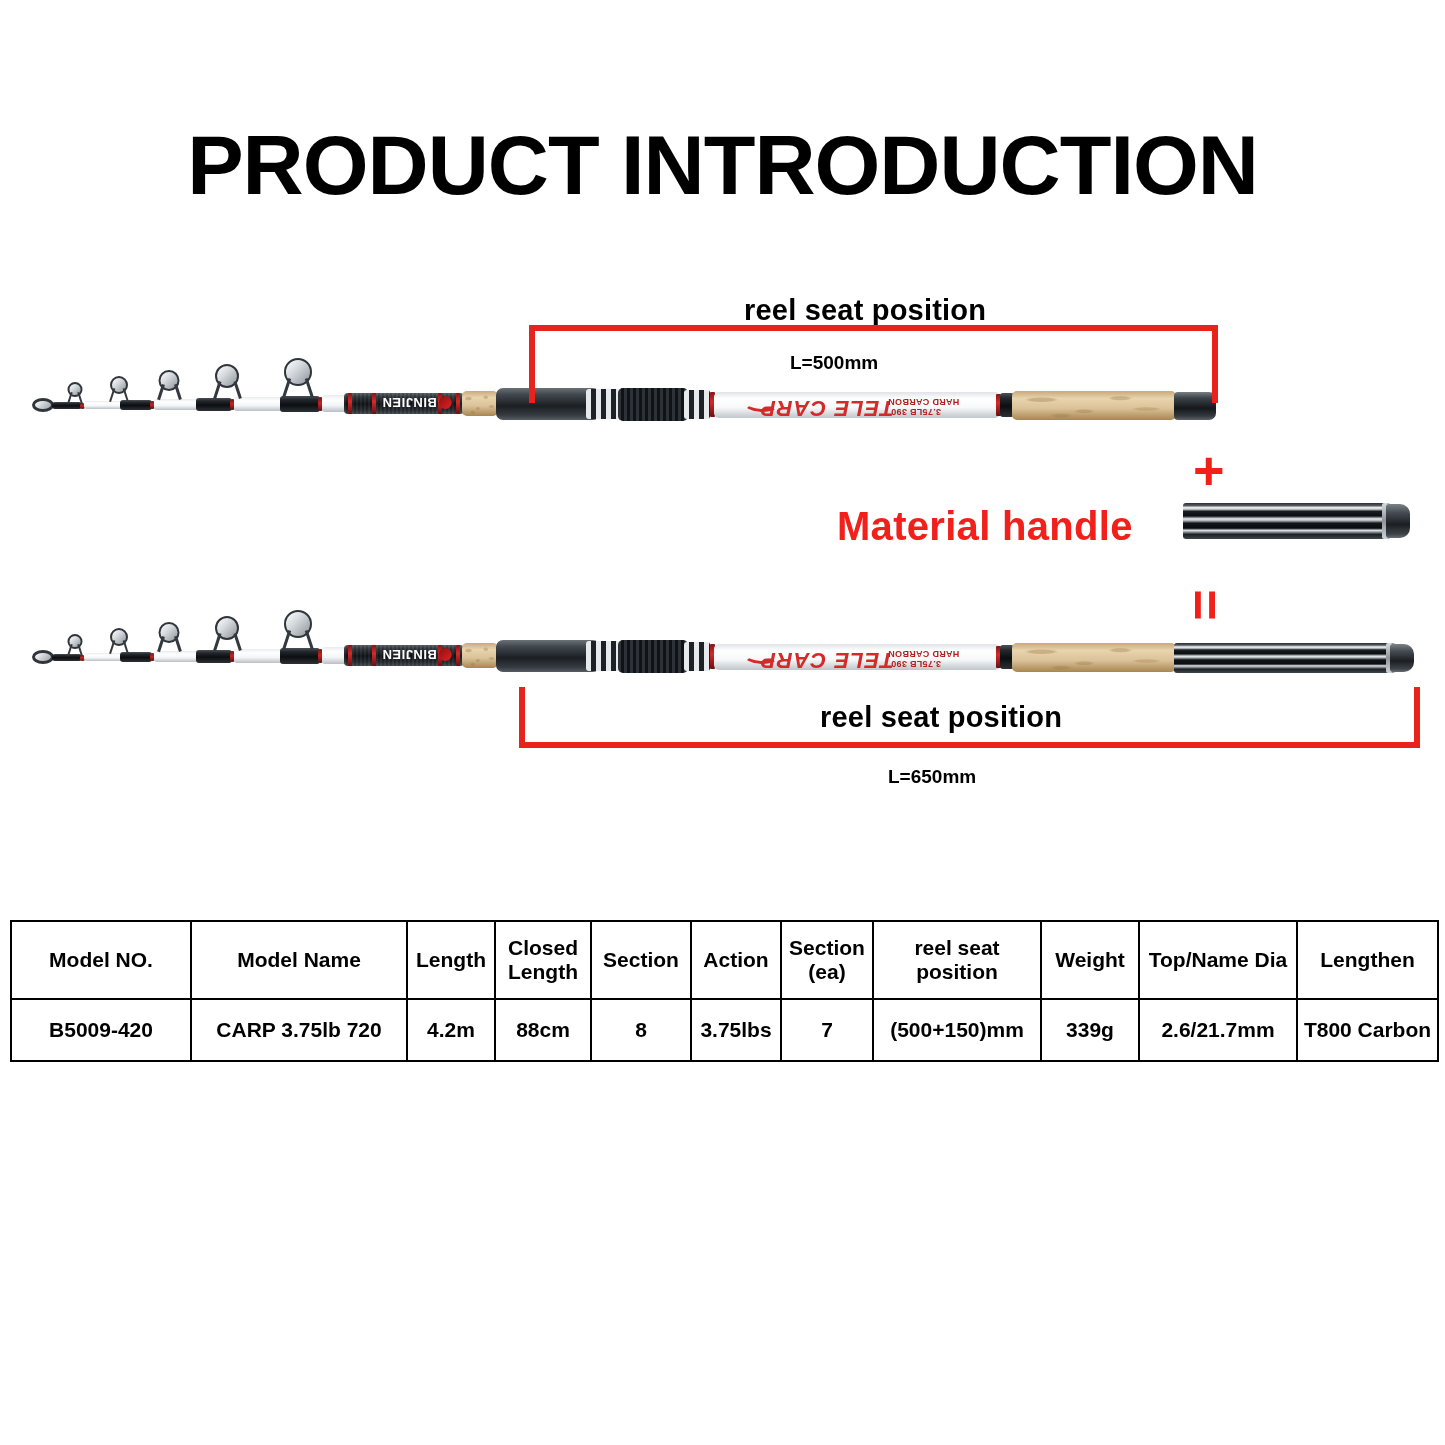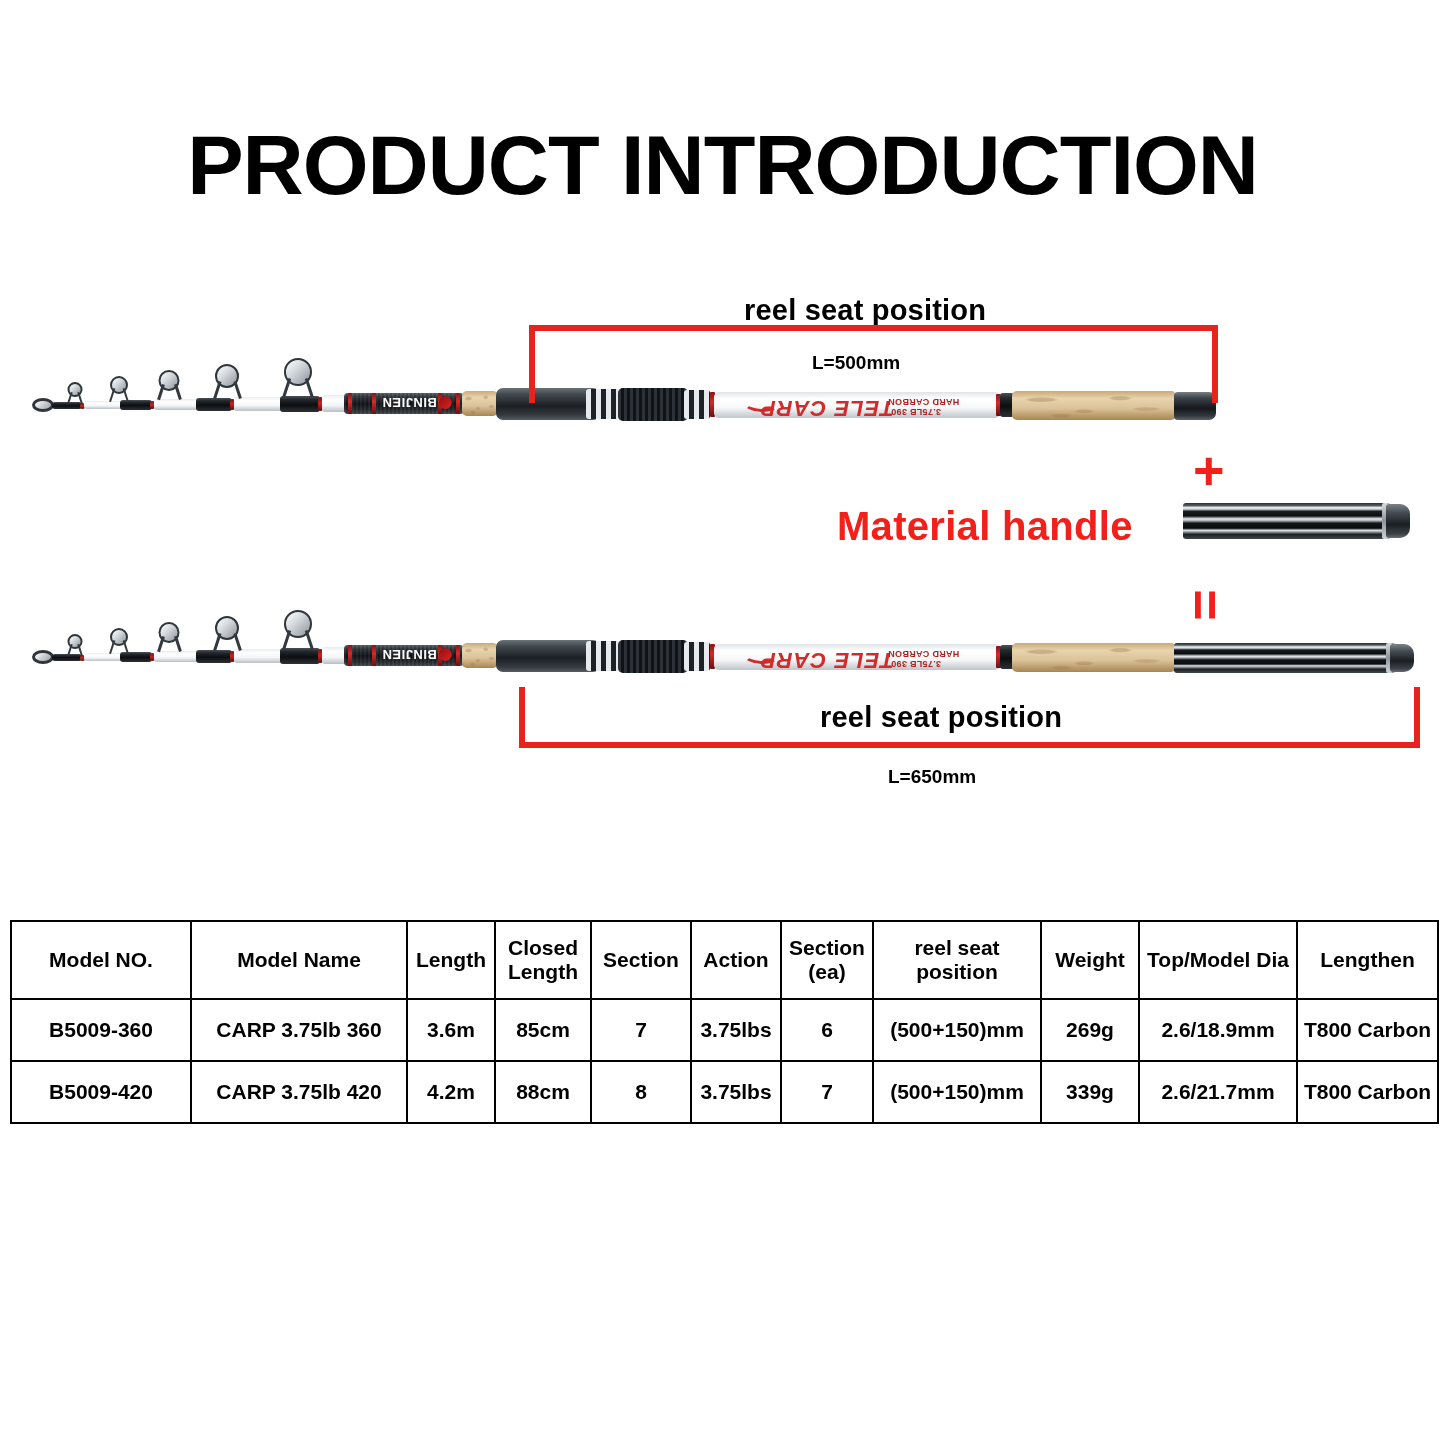--- a/index.html
+++ b/index.html
@@ -320,21 +320,21 @@
   <div class="seg black" style="left:1000px;top:33px;width:14px;height:24px;"></div>
   <div class="cork" style="left:1012px; top:31px; width:164px; height:29px;"></div>
   <div class="butt-cap" style="left:1174px; top:32px; width:42px; height:28px;"></div>
 </div>
 
 <div class="dim" style="left:0; top:0; width:1445px; height:440px;">
   <div class="dim-label-black" style="left:744px; top:294px;">reel seat position</div>
   <div class="dim-line" style="left:529px; top:325px; width:689px; height:6px;"></div>
   <div class="dim-tick" style="left:529px; top:325px; width:6px; height:78px;"></div>
   <div class="dim-tick" style="left:1212px; top:325px; width:6px; height:78px;"></div>
-  <div class="dim-label-small" style="left:812px; top:352px;text-align:center;">L=500mm</div>
+  <div class="dim-label-small" style="left:790px; top:352px;text-align:center;">L=500mm</div>
 </div>
 
 <div class="op-plus" style="left:1193px; top:443px;">+</div>
 
 <div class="lengthen-text" style="left:837px; top:504px;">Material handle</div>
 
 <div class="ext-handle" style="left:1183px; top:503px; width:212px; height:36px;"></div>
 <div class="ext-ferrule" style="left:1382px; top:503px; width:7px; height:36px;"></div>
 <div class="ext-cap" style="left:1386px; top:504px; width:24px; height:34px;"></div>
 
@@ -445,41 +445,28 @@
       <th class="two-line">Length</th>
       <th class="two-line">Closed
 Length</th>
       <th class="two-line">Section</th>
       <th class="two-line">Action</th>
       <th class="two-line">Section
 (ea)</th>
       <th class="two-line">reel seat
 position</th>
       <th class="two-line">Weight</th>
-      <th class="two-line">Top/Model Dia</th>
+      <th class="two-line">Top/Name Dia</th>
       <th class="two-line">Lengthen</th>
     </tr>
   </thead>
   <tbody>
     <tr>
-      <td>B5009-360</td>
-      <td>CARP 3.75lb 360</td>
-      <td>3.6m</td>
-      <td>85cm</td>
-      <td>7</td>
-      <td>3.75lbs</td>
-      <td>6</td>
-      <td>(500+150)mm</td>
-      <td>269g</td>
-      <td>2.6/18.9mm</td>
-      <td>T800 Carbon</td>
-    </tr>
-    <tr>
       <td>B5009-420</td>
-      <td>CARP 3.75lb 420</td>
+      <td>CARP 3.75lb 720</td>
       <td>4.2m</td>
       <td>88cm</td>
       <td>8</td>
       <td>3.75lbs</td>
       <td>7</td>
       <td>(500+150)mm</td>
       <td>339g</td>
       <td>2.6/21.7mm</td>
       <td>T800 Carbon</td>
     </tr>

